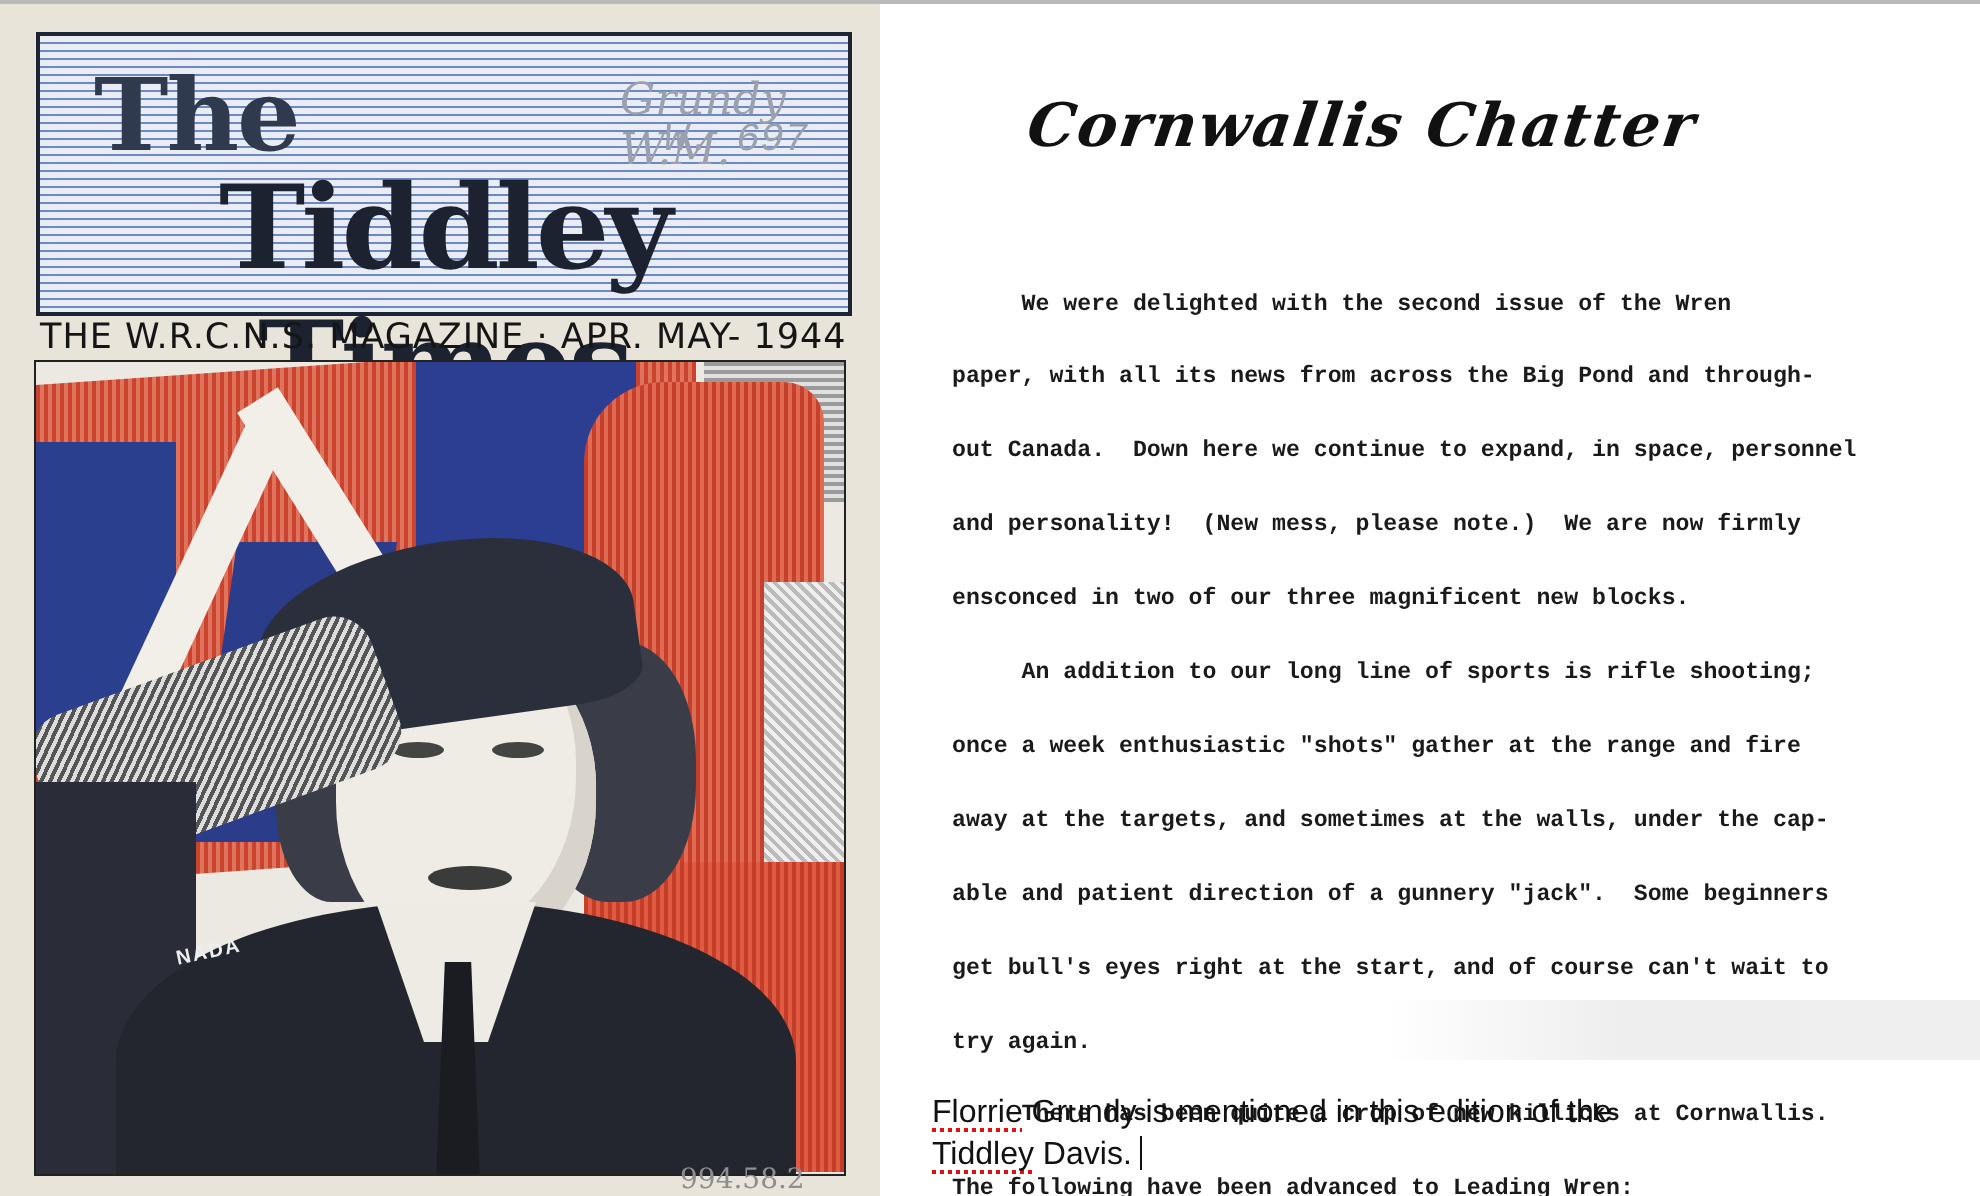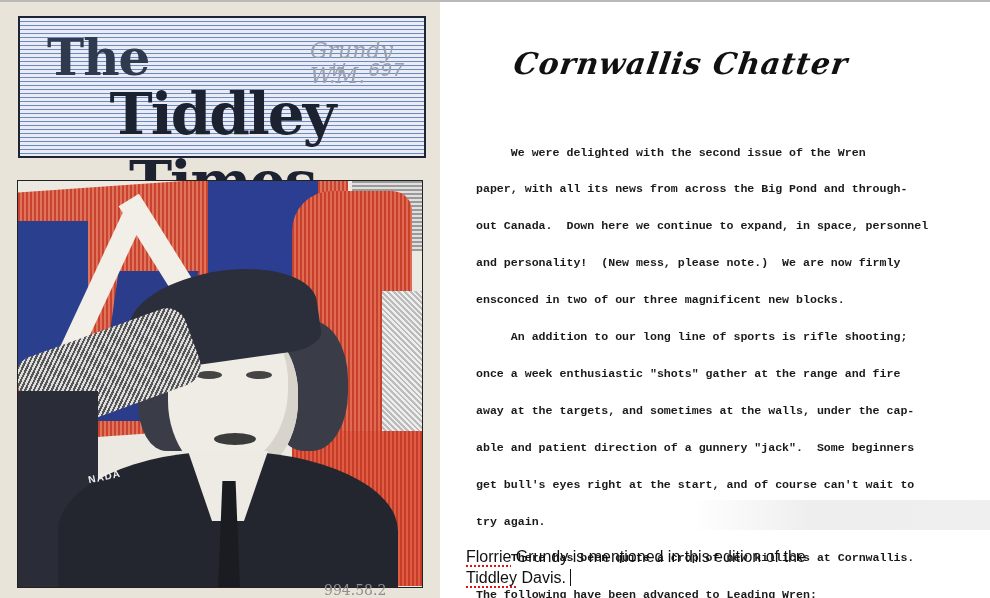--- a/index.html
+++ b/index.html
@@ -30,21 +30,21 @@
   .face{position:absolute;left:150px;top:140px;width:130px;height:160px;background:#efece6;border-radius:45% 45% 50% 50%;box-shadow:inset -10px -12px 0 #d8d4cc;}
   .eye{position:absolute;top:50px;width:26px;height:8px;background:#444;border-radius:50%;}
   .lips{position:absolute;left:46px;top:112px;width:42px;height:12px;background:#3b3b3b;border-radius:50%;}
   .arm{position:absolute;left:0;top:150px;width:180px;height:80px;background:repeating-linear-gradient(135deg,#555 0 2px,#ddd 2px 4px);transform:rotate(-20deg);border-radius:20px;}
   .sleeve{position:absolute;left:0;top:210px;width:80px;height:200px;background:#2a2d38;}
   .jacket{position:absolute;left:40px;top:270px;width:340px;height:160px;background:#23262f;border-radius:50% 50% 0 0;}
   .collar{position:absolute;left:170px;top:270px;width:80px;height:70px;background:#eeebe5;clip-path:polygon(0 0,100% 0,70% 100%,30% 100%);}
   .tie{position:absolute;left:200px;top:300px;width:22px;height:110px;background:#1a1c22;clip-path:polygon(20% 0,80% 0,100% 100%,0 100%);}
   .badge{position:absolute;left:70px;top:290px;font-size:10px;color:#eee;font-weight:bold;transform:rotate(-12deg);letter-spacing:1px;}
   .redback{position:absolute;right:0;top:250px;width:130px;height:155px;background:repeating-linear-gradient(90deg,#c43d28 0 2px,#e15a42 2px 4px);border-radius:30px 0 0 0;}
-  .catnum{position:absolute;left:324px;top:580px;font-family:"DejaVu Serif",serif;font-size:14px;color:#8e8e8e;}
+  .catnum{position:absolute;left:340px;top:580px;font-family:"DejaVu Serif",serif;font-size:14px;color:#8e8e8e;}
   
   .page{position:absolute;left:452px;top:2px;width:538px;height:530px;background:#fff;}
   .page-shadow{position:absolute;left:692px;top:500px;width:298px;height:30px;background:linear-gradient(90deg,rgba(255,255,255,1),rgba(238,238,238,1) 40%,#efefef);}
   .heading{position:absolute;left:62px;top:44px;font-family:"DejaVu Serif",serif;font-style:italic;font-weight:bold;font-size:30px;color:#111;letter-spacing:1px;transform:skewX(-8deg);}
   .typed{position:absolute;left:24px;top:120px;width:520px;font-family:"Liberation Mono",monospace;font-weight:bold;font-size:11.6px;line-height:12.3px;color:#1a1a1a;white-space:pre;}
   .typed p{margin:0;}
   
   .caption{position:absolute;left:466px;top:546px;width:520px;font-family:"Liberation Sans",sans-serif;font-size:16px;line-height:21px;color:#111;}
   .sp{text-decoration:underline dotted #d11;text-decoration-thickness:2px;text-underline-offset:3px;}
   .caret{display:inline-block;width:1px;height:17px;background:#111;vertical-align:-3px;margin-left:4px;}
@@ -54,20 +54,21 @@
 
 <div class="topline"></div>
 
 <div class="cover">
   <div class="masthead">
     <div class="the">The</div>
     <div class="tt">Tiddley Times</div>
     <div class="pencil1">Grundy W.M.</div>
     <div class="pencil2">W. 697</div>
   </div>
+  <div class="subtitle">THE W.R.C.N.S. MAGAZINE · APR. MAY- 1944</div>
   <div class="art">
     <div class="flag-red1"></div>
     <div class="flag-blue1"></div>
     <div class="flag-blue2"></div>
     <div class="flag-blue3"></div>
     <div class="flag-white1"></div>
     <div class="flag-white2"></div>
     <div class="sky"></div>
     <div class="flag-red2"></div>
     <div class="flag-white3"></div>

